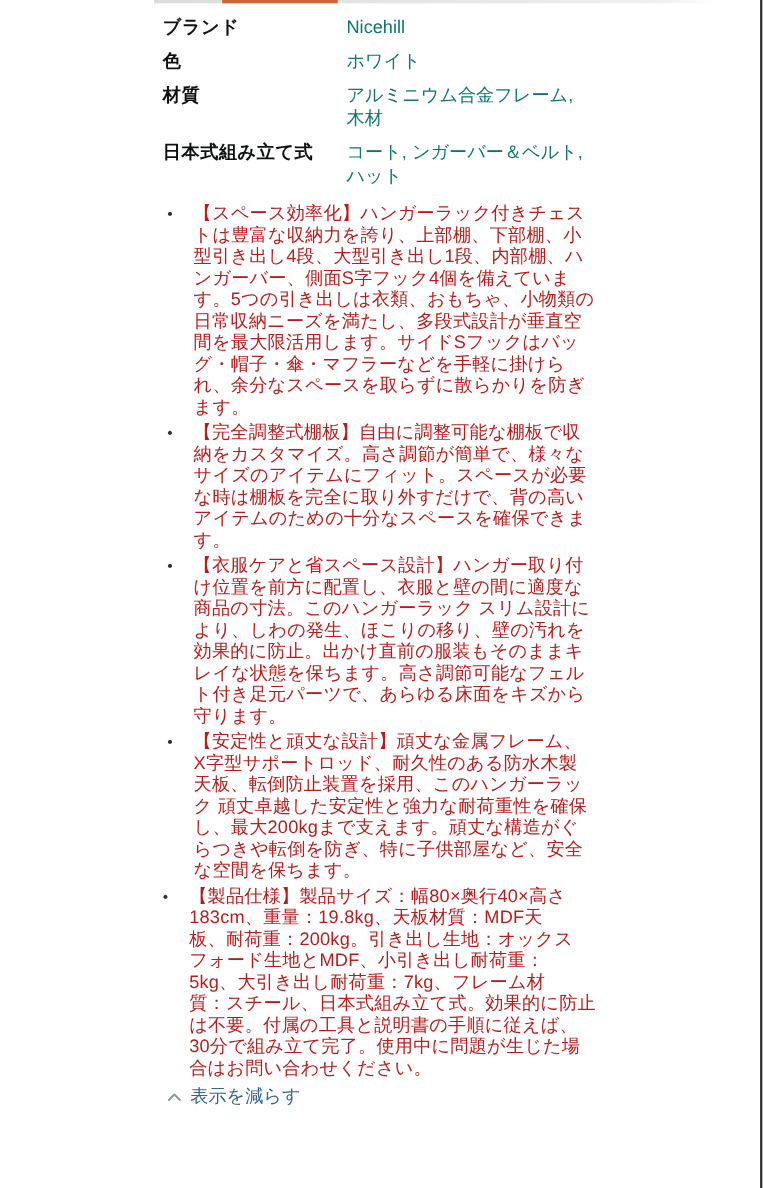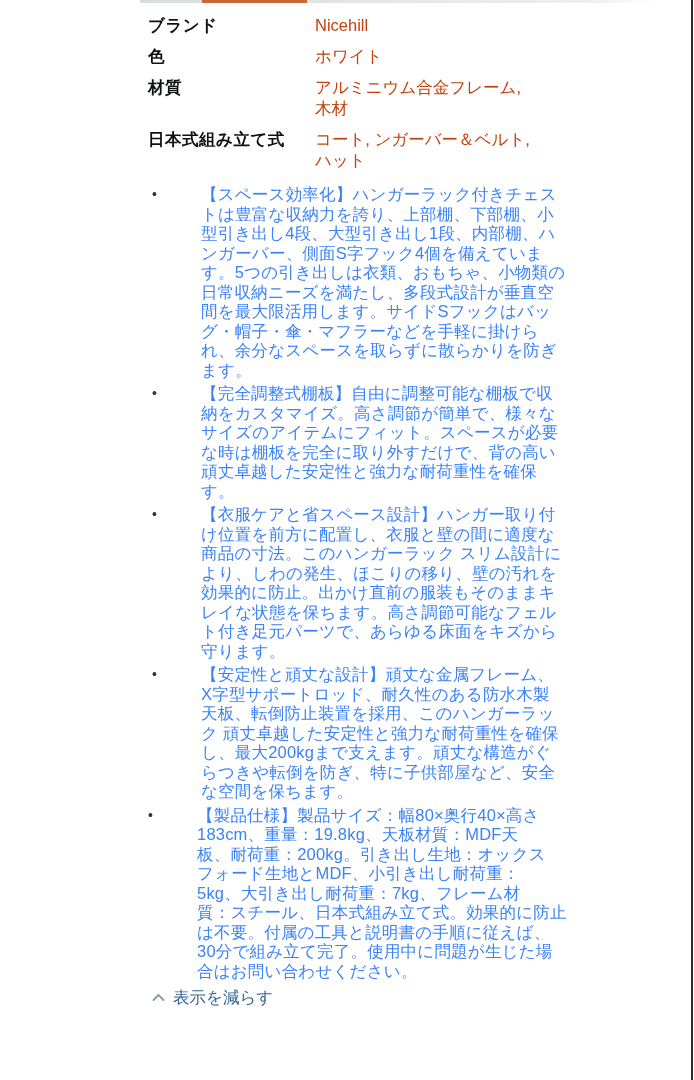--- a/index.html
+++ b/index.html
@@ -52,21 +52,21 @@
   }
   .spec-table td.label {
     width:167px;
     font-weight:700;
     color:#0f1111;
     letter-spacing:0.5px;
   }
   .spec-table td.value {
     width:253px;
     max-width:253px;
-    color:#c2410c;
+    color:#0f766e;
     white-space:pre-line;
   }
 
   
   .bullets {
     list-style:none;
     margin-top:9px;
   }
   .bullets li {
     display:flex;
@@ -79,22 +79,21 @@
     font-size:14px;
     line-height:19.5px;
     color:#333;
   }
   .bullets .text {
     flex:1;
     font-size:16.5px;
     line-height:19.5px;
     letter-spacing:0.2px;
     white-space:pre-line;
-    color:#3b82f6;
-    margin-left:25px;
+    color:#b91c1c;
   }
 
   
   .show-less {
     margin-top:7px;
     display:flex;
     align-items:center;
     gap:8px;
     padding-left:4px;
     cursor:pointer;
@@ -153,21 +152,21 @@
 グ・帽子・傘・マフラーなどを手軽に掛けら
 れ、余分なスペースを取らずに散らかりを防ぎ
 ます。</span>
       </li>
       <li>
         <span class="marker">•</span>
         <span class="text">【完全調整式棚板】自由に調整可能な棚板で収
 納をカスタマイズ。高さ調節が簡単で、様々な
 サイズのアイテムにフィット。スペースが必要
 な時は棚板を完全に取り外すだけで、背の高い
-頑丈卓越した安定性と強力な耐荷重性を確保
+アイテムのための十分なスペースを確保できま
 す。</span>
       </li>
       <li>
         <span class="marker">•</span>
         <span class="text">【衣服ケアと省スペース設計】ハンガー取り付
 け位置を前方に配置し、衣服と壁の間に適度な
 商品の寸法。このハンガーラック スリム設計に
 より、しわの発生、ほこりの移り、壁の汚れを
 効果的に防止。出かけ直前の服装もそのままキ
 レイな状態を保ちます。高さ調節可能なフェル

